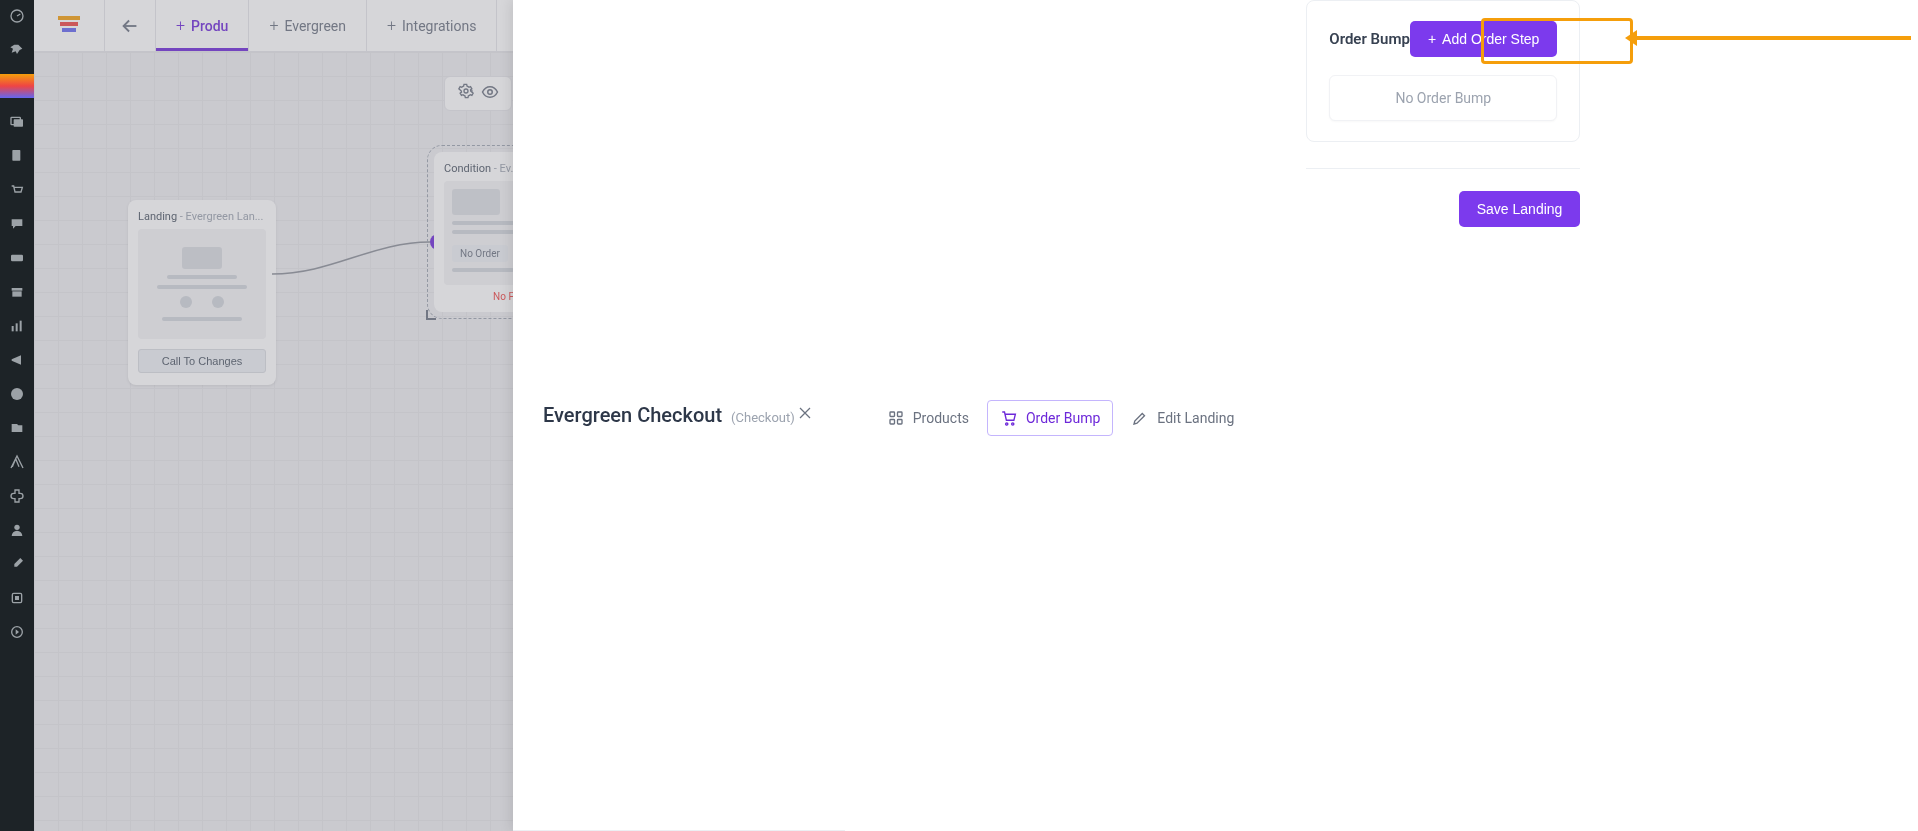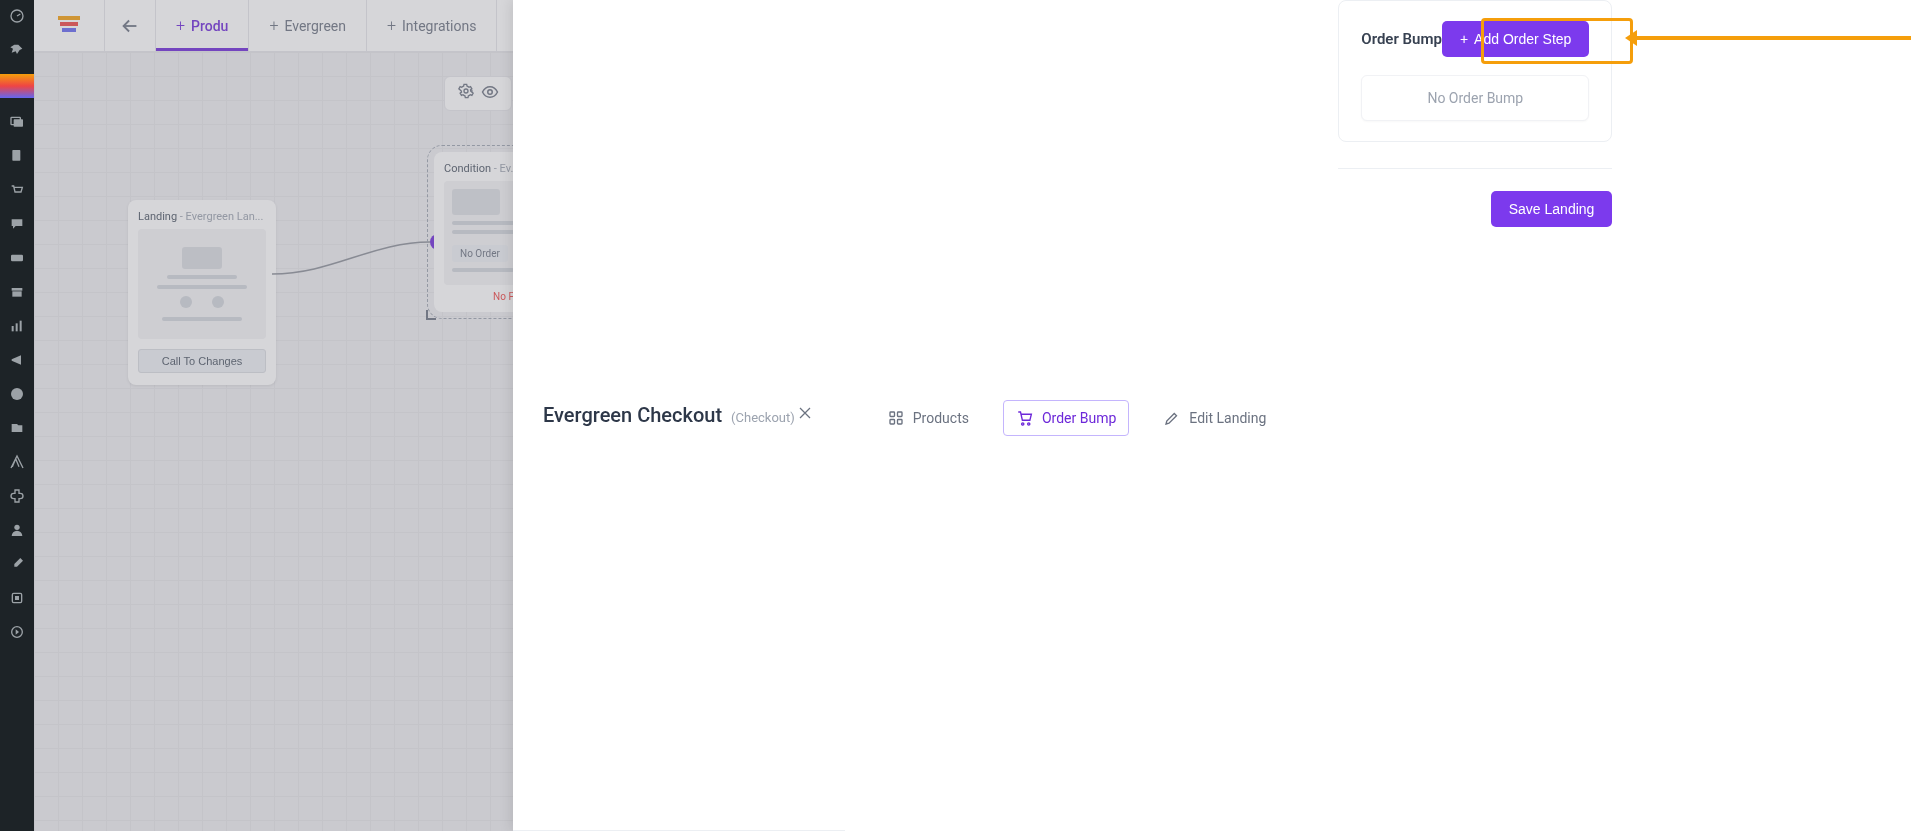--- a/index.html
+++ b/index.html
@@ -161,21 +161,21 @@
   }
   .drawer-head {
     display:flex; align-items:center; justify-content:space-between;
     padding:18px 30px;
     border-bottom:1px solid #eceff3;
   }
   .drawer-title { font-size:20px; color:#2d3748; font-weight:500;}
   .drawer-title .type { font-size:13px; color:#9ca3af; font-weight:400; margin-left:4px;}
   .close-x { color:#6b7280; cursor:pointer; font-size:22px; font-weight:300;}
   .drawer-tabs {
-    display:flex; align-items:center; gap:22px;
+    display:flex; align-items:center; gap:6px;
     padding: 22px 30px 18px;
     position:relative;
   }
   .d-tab { display:flex; align-items:center; gap:8px; color:#6b7280; cursor:pointer; padding:8px 12px; border-radius:4px;}
   .d-tab.active { color:#6d28d9; border:1px solid #c4b5fd; background:#fff;}
   .d-tab svg{width:18px;height:18px;}
   .highlight-box{
     position:absolute;
     left:636px; top:18px;
     width:152px; height:46px;

